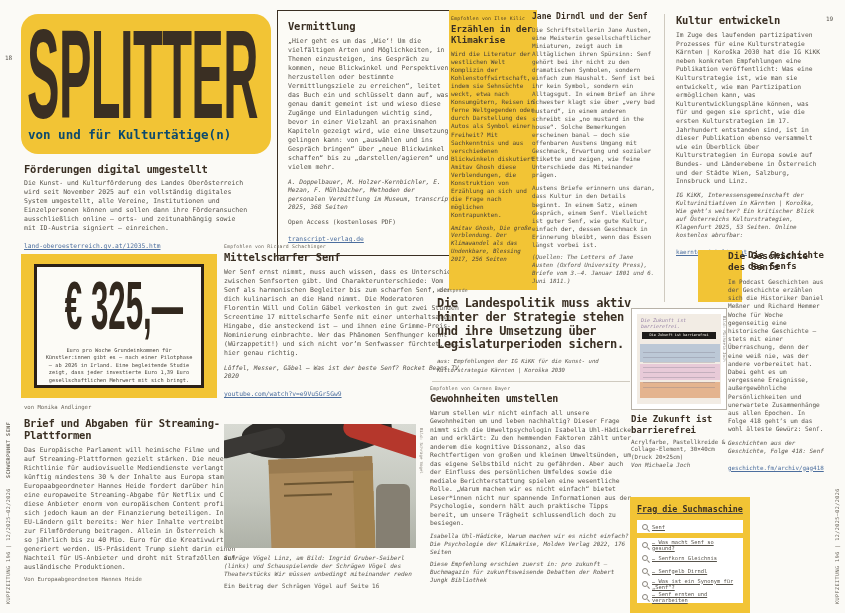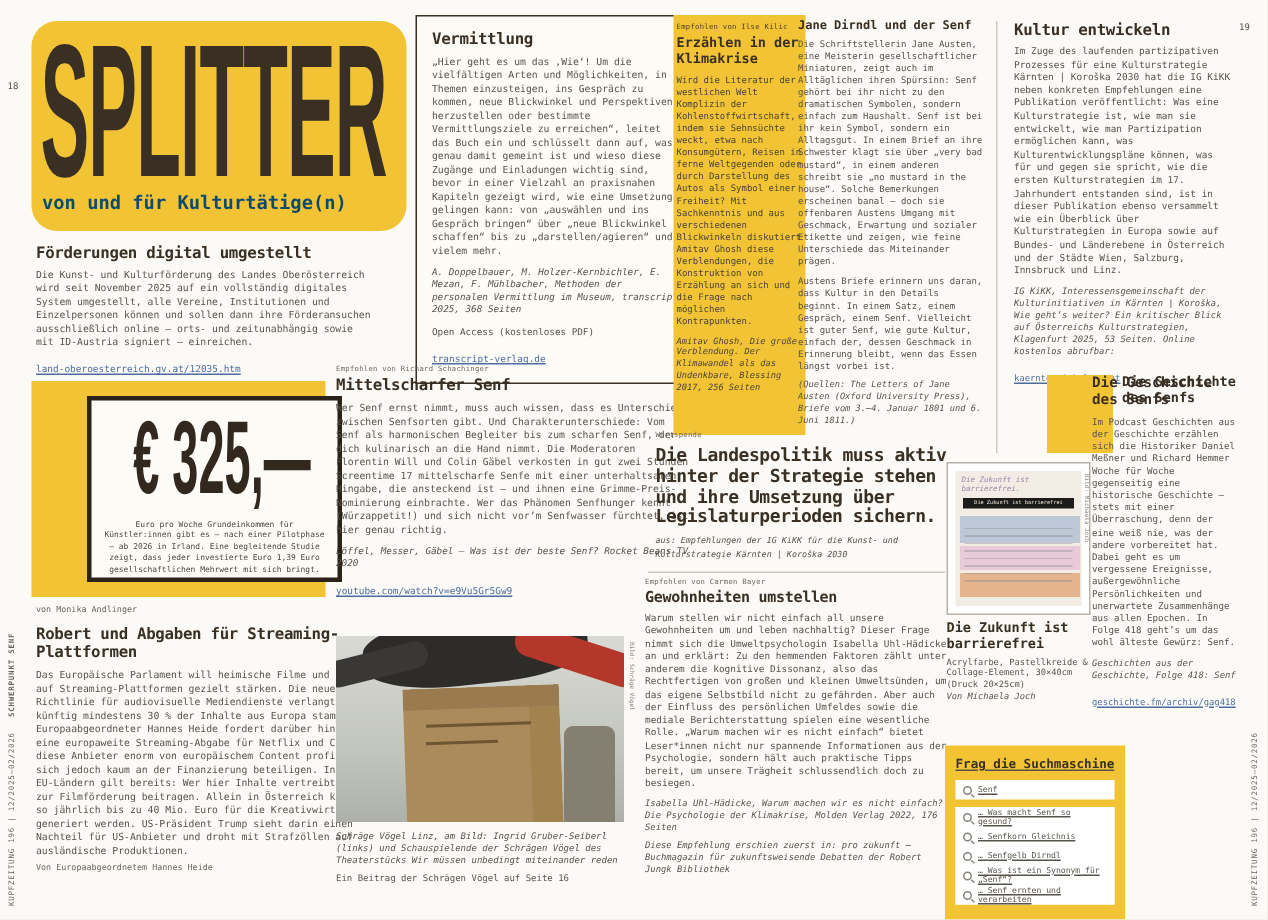--- a/index.html
+++ b/index.html
@@ -47,29 +47,29 @@
     <div class="abs logo-sub" style="left:7px;top:113px;">von und für Kulturtätige(n)</div>
   </div>
 
   <div class="abs" style="left:24px;top:163px;width:226px;">
     <div class="h1">Förderungen digital umgestellt</div>
     <div class="body" style="margin-top:4px;">Die Kunst- und Kulturförderung des Landes Oberösterreich wird seit November 2025 auf ein vollständig digitales System umgestellt, alle Vereine, Institutionen und Einzelpersonen können und sollen dann ihre Förderansuchen ausschließlich online – orts- und zeitunabhängig sowie mit ID-Austria signiert – einreichen.</div>
     <a class="lnk">land-oberoesterreich.gv.at/12035.htm</a>
   </div>
 
   <div class="abs panel-yellow" style="left:21px;top:254px;width:196px;height:144px;">
-    <div class="abs" style="left:13px;top:10px;width:170px;height:124px;background:#FCFBF6;border:3px solid #2b2118;box-sizing:border-box;text-align:center;margin-left:24px;">
+    <div class="abs" style="left:13px;top:10px;width:170px;height:124px;background:#FCFBF6;border:3px solid #2b2118;box-sizing:border-box;text-align:center;">
       <div class="euro-big" style="margin-top:8px;">€ 325,—</div>
       <div style="font-size:5.3px;line-height:7.4px;color:#4a463f;padding:26px 8px 0;">Euro pro Woche Grundeinkommen für Künstler:innen gibt es — nach einer Pilotphase — ab 2026 in Irland. Eine begleitende Studie zeigt, dass jeder investierte Euro 1,39 Euro gesellschaftlichen Mehrwert mit sich bringt.</div>
     </div>
   </div>
   <div class="abs byline" style="left:24px;top:404px;">von Monika Andlinger</div>
 
   <div class="abs" style="left:24px;top:417px;width:228px;">
-    <div class="h1">Robert und Abgaben für Streaming-Plattformen</div>
+    <div class="h1">Brief und Abgaben für Streaming-Plattformen</div>
     <div class="body" style="margin-top:5px;">Das Europäische Parlament will heimische Filme und Serien auf Streaming-Plattformen gezielt stärken. Die neue Richtlinie für audiovisuelle Mediendienste verlangt, dass künftig mindestens 30 % der Inhalte aus Europa stammen. Europaabgeordneter Hannes Heide fordert darüber hinaus eine europaweite Streaming-Abgabe für Netflix und Co, da diese Anbieter enorm von europäischem Content profitieren, sich jedoch kaum an der Finanzierung beteiligen. In vielen EU-Ländern gilt bereits: Wer hier Inhalte vertreibt, muss zur Filmförderung beitragen. Allein in Österreich könnten so jährlich bis zu 40 Mio. Euro für die Kreativwirtschaft generiert werden. US-Präsident Trump sieht darin einen Nachteil für US-Anbieter und droht mit Strafzöllen auf ausländische Produktionen.</div>
     <div class="byline" style="margin-top:4px;">Von Europaabgeordnetem Hannes Heide</div>
   </div>
 
   <div class="abs" style="left:277px;top:10px;width:187px;height:246px;border:1.5px solid #3A2F23;box-sizing:border-box;background:#FCFBF6;padding:9px 10px;">
     <div class="h1">Vermittlung</div>
     <div class="body" style="margin-top:5px;">„Hier geht es um das ‚Wie‘! Um die vielfältigen Arten und Möglichkeiten, in Themen einzusteigen, ins Gespräch zu kommen, neue Blickwinkel und Perspektiven herzustellen oder bestimmte Vermittlungsziele zu erreichen“, leitet das Buch ein und schlüsselt dann auf, was genau damit gemeint ist und wieso diese Zugänge und Einladungen wichtig sind, bevor in einer Vielzahl an praxisnahen Kapiteln gezeigt wird, wie eine Umsetzung gelingen kann: von „auswählen und ins Gespräch bringen“ über „neue Blickwinkel schaffen“ bis zu „darstellen/agieren“ und vielem mehr.</div>
     <div class="ref" style="margin-top:6px;">A. Doppelbauer, M. Holzer-Kernbichler, E. Mezan, F. Mühlbacher, Methoden der personalen Vermittlung im Museum, transcript 2025, 368 Seiten</div>
     <div class="note" style="margin-top:6px;">Open Access (kostenloses PDF)</div>
     <a class="lnk">transcript-verlag.de</a>

